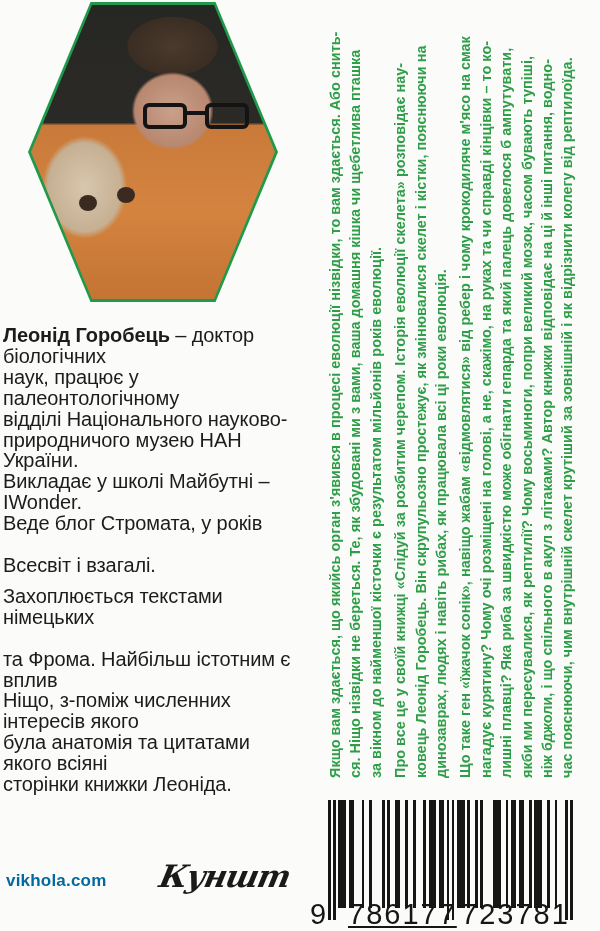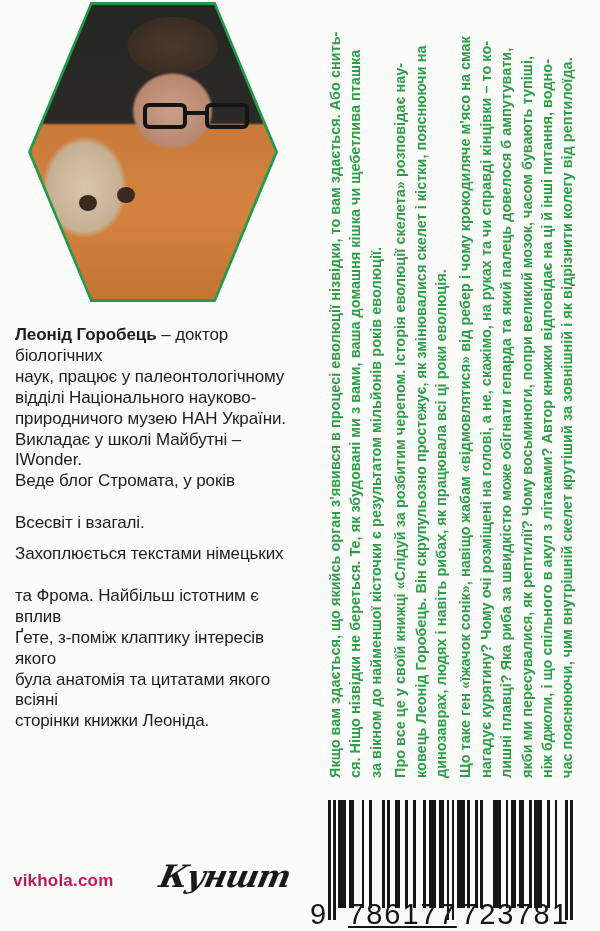--- a/index.html
+++ b/index.html
@@ -35,29 +35,29 @@
     border:4px solid #141414; border-radius:6px; box-sizing:border-box;
   }
   .glasses span:first-child { left:0; }
   .glasses span:last-child { left:62px; }
   .glasses i { position:absolute; left:42px; top:8px; width:22px; height:4px; background:#141414; }
   .skull-eye { position:absolute; width:18px; height:16px; background:#3b2a20; border-radius:50%; }
 
   
   .bio {
     position:absolute; left:3px; top:325px; width:290px;
-    font-size:17px; line-height:20.9px; letter-spacing:-0.1px;margin-left:12px;
+    font-size:20px; line-height:20.9px; letter-spacing:-0.1px;
   }
   .bio p { margin:0 0 10px 0; }
   .bio b { font-weight:700; }
 
   
   .site {
-    position:absolute; left:13px; top:871px;
-    font-size:17px; font-weight:700; letter-spacing:0.2px; color:#be185d;
+    position:absolute; left:6px; top:871px;
+    font-size:17px; font-weight:700; letter-spacing:0.2px; color:#0369a1;
   }
   .logo {
     position:absolute; left:160px; top:858px;
     font-family:"DejaVu Serif", serif; font-style:italic; font-weight:700;
     font-size:31px; letter-spacing:-1px; color:#1a1a18;
     transform:skewX(-12deg);
   }
 
   
   .rot {
@@ -108,21 +108,21 @@
     <span>природничого музею НАН України.</span><br>
     <span>Викладає у школі Майбутні – IWonder.</span><br>
     <span>Веде блог Стромата, у років</span><br>
     <br>
     <span>Всесвіт і взагалі.</span>
   </p>
   <p>
     <span>Захоплюється текстами німецьких</span><br>
     <br>
     <span>та Фрома. Найбільш істотним є вплив</span><br>
-    <span>Ґете, з-поміж клаптику інтересів якого</span><br>
+    <span>Ніщо, з-поміж численних інтересів якого</span><br>
     <span>була анатомія та цитатами якого всіяні</span><br>
     <span>сторінки книжки Леоніда.</span>
   </p>
 </div>
 
 <div class="rot">
   <p>
     <span class="ln">Якщо вам здається, що якийсь орган з'явився в процесі еволюції нізвідки, то вам здається. Або снить-</span>
     <span class="ln">ся. Ніщо нізвідки не береться. Те, як збудовані ми з вами, ваша домашня кішка чи щебетлива пташка</span>
     <span class="ln">за вікном до найменшої кісточки є результатом мільйонів років еволюції.</span>

